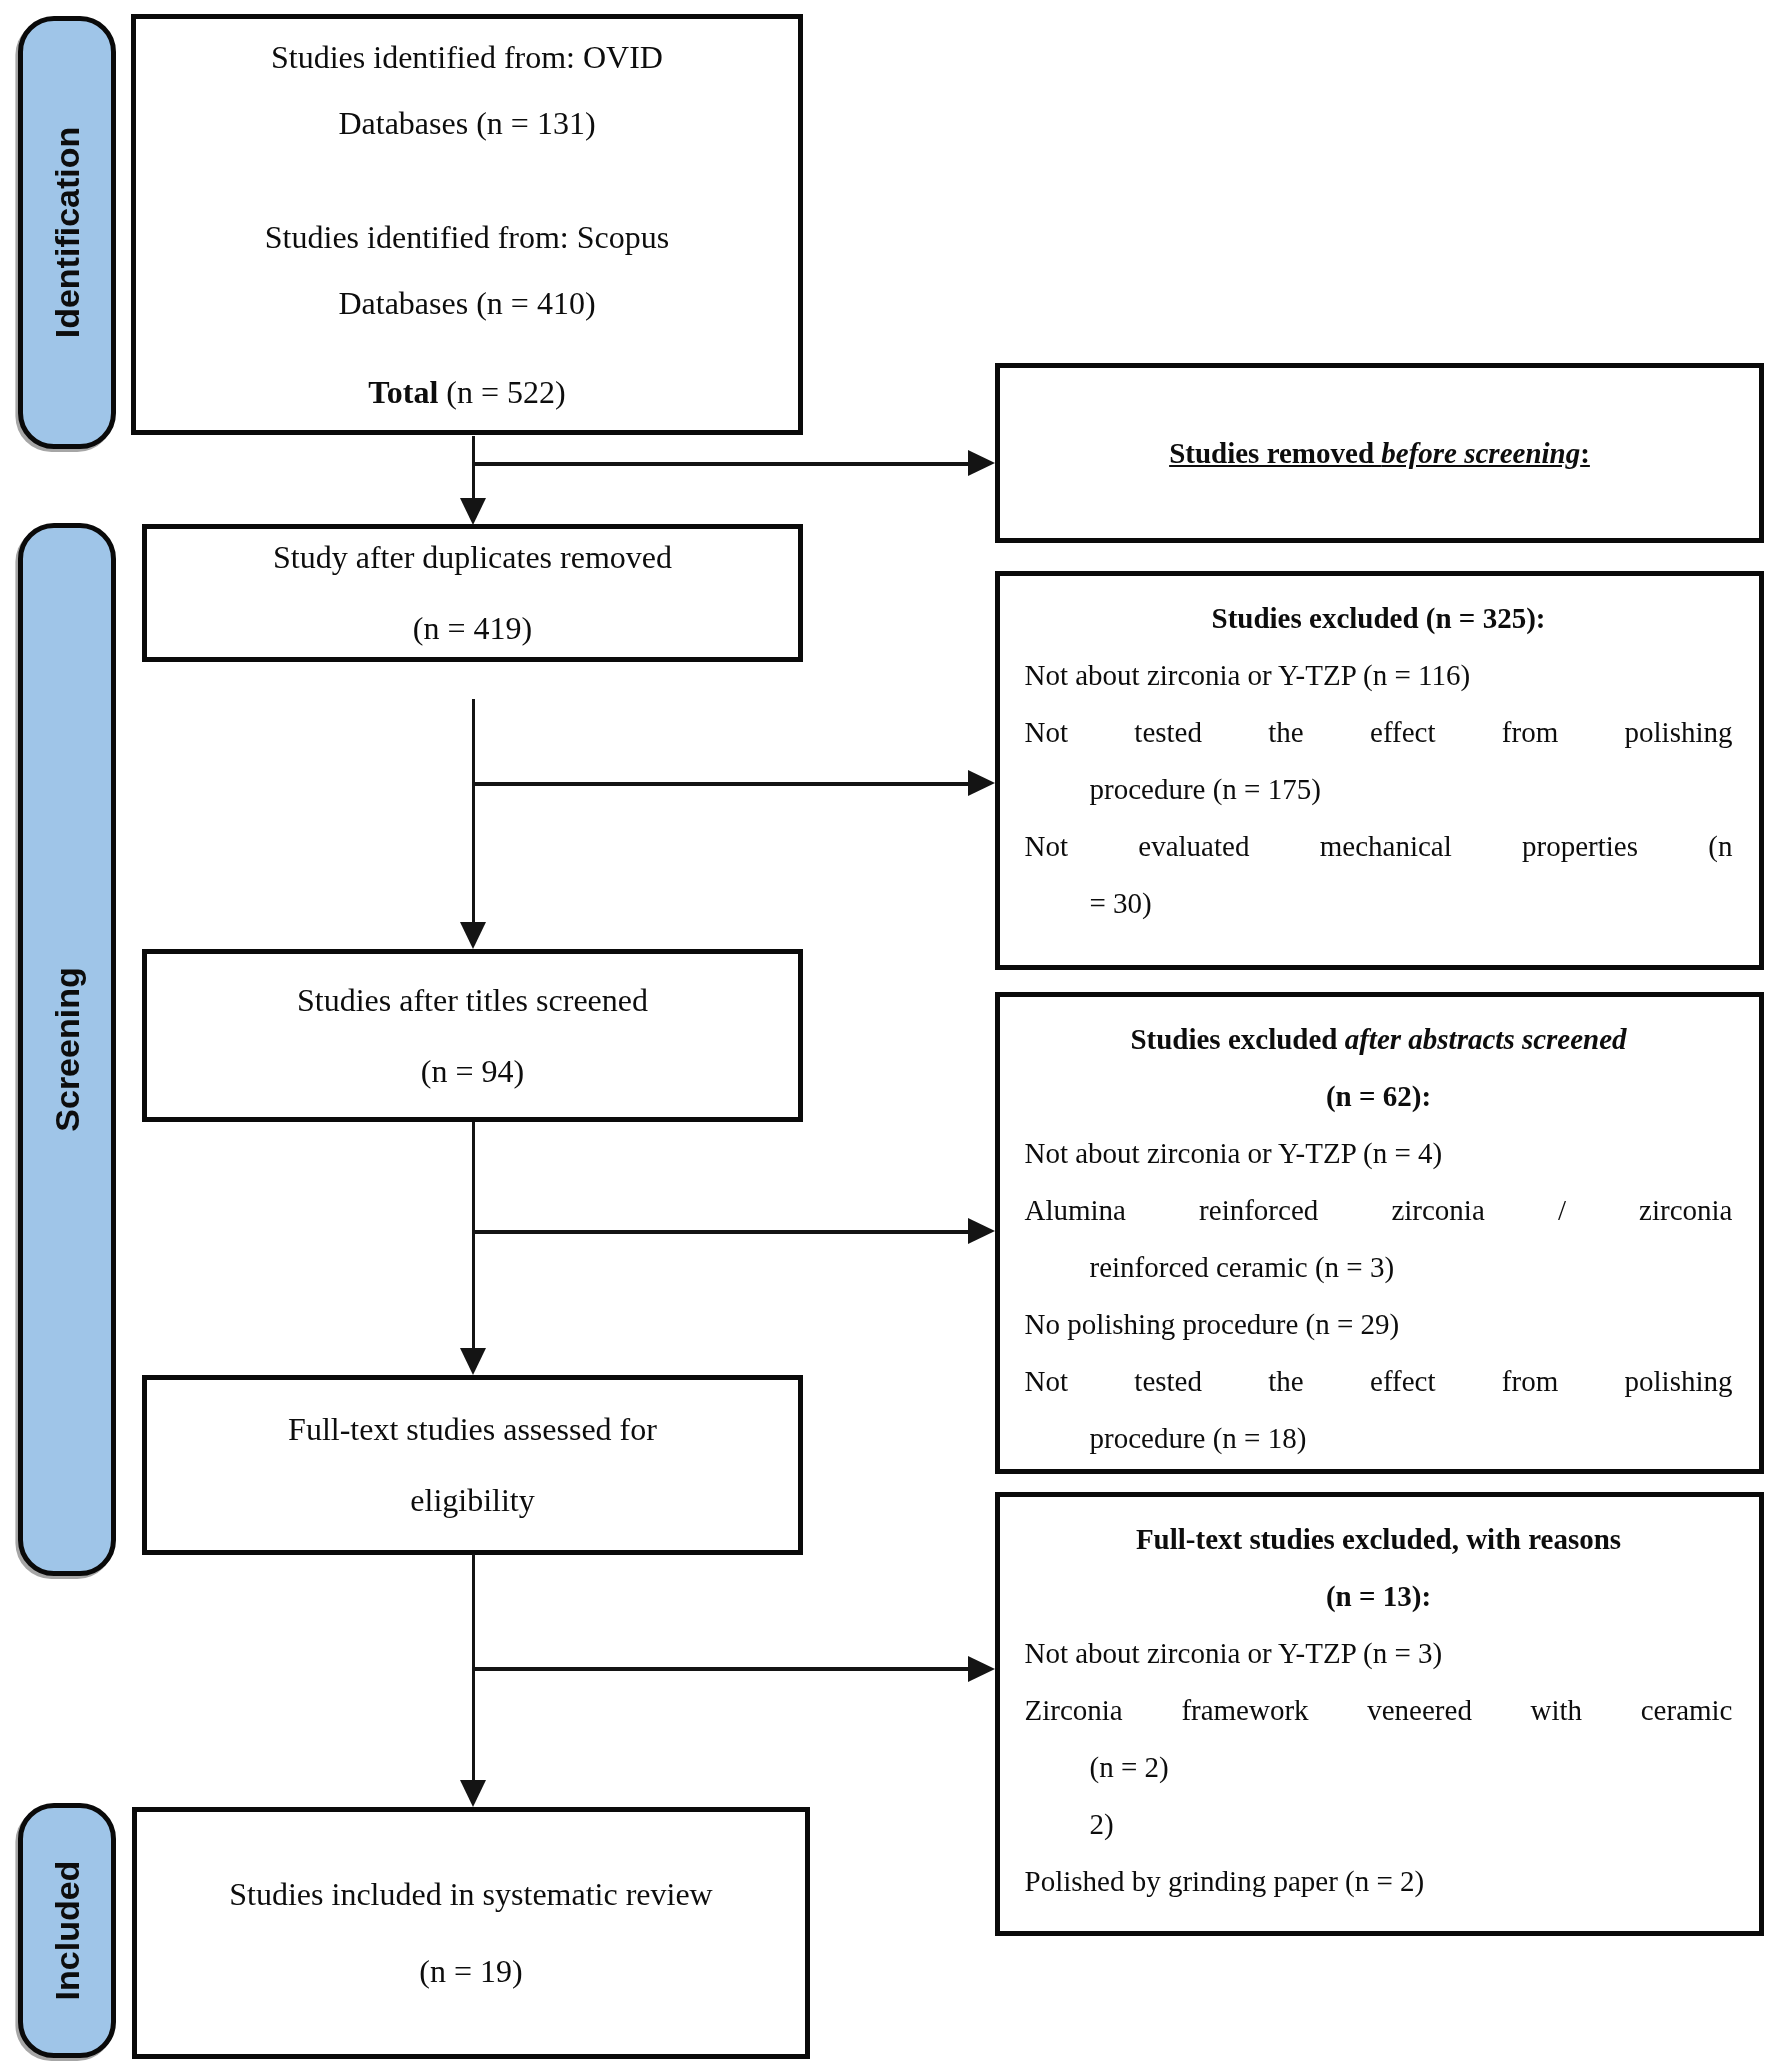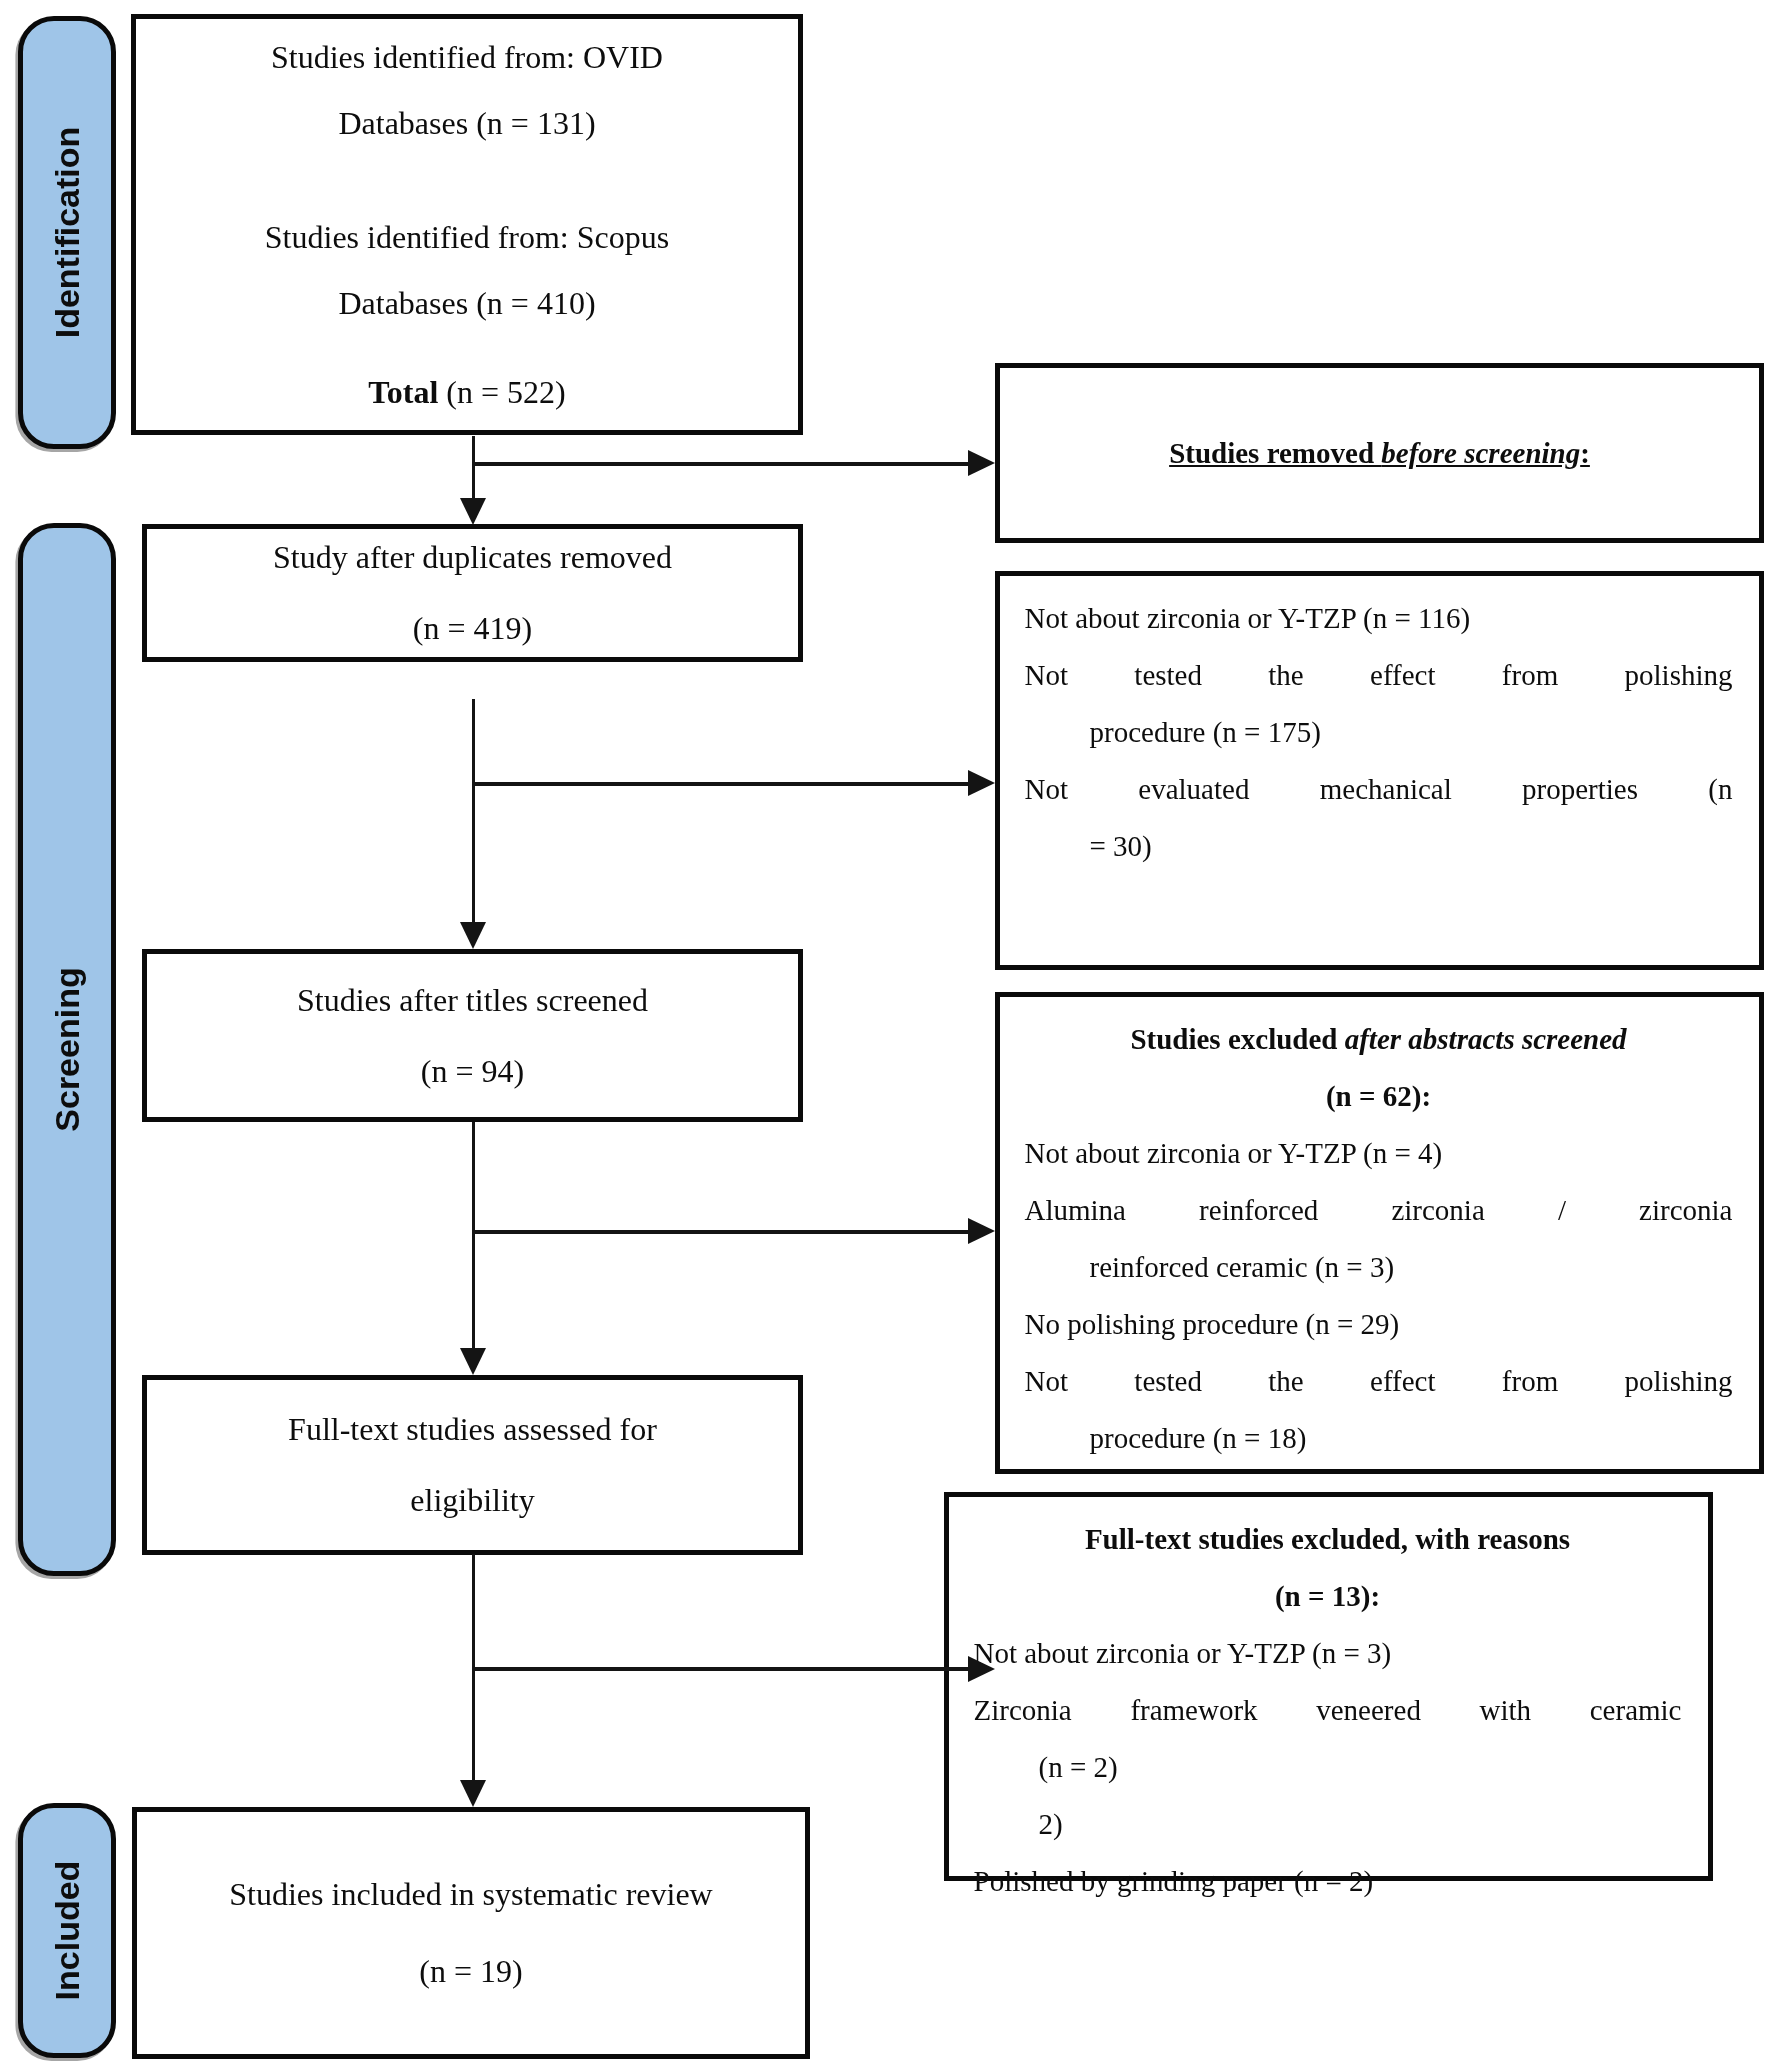--- a/index.html
+++ b/index.html
@@ -69,21 +69,21 @@
   .box-titles-screened    { left: 142px; top: 949px; width: 661px; height: 173px; }
   .box-fulltext-assessed  { left: 142px; top: 1375px; width: 661px; height: 180px; }
   .box-included-review    { left: 132px; top: 1807px; width: 678px; height: 252px; }
   .box-included-review .flowbox-inner { line-height: 77px; }
 
   
   .rbox { position: absolute; background: var(--box-bg); border: 5.1px solid var(--border); }
   .rbox-before-screening { left: 995px; top: 363px;  width: 769px; height: 180px; }
   .rbox-titles           { left: 995px; top: 571px; width: 769px; height: 399px; }
   .rbox-abstracts        { left: 995px; top: 992px; width: 769px; height: 482px; }
-  .rbox-fulltext         { left: 944px; top: 1492px; width: 769px; height: 389px; }
+  .rbox-fulltext         { left: 995px; top: 1492px; width: 769px; height: 444px; }
 
   .rb-center-col {
     height: 100%;
     display: flex;
     flex-direction: column;
     justify-content: center;
     text-align: center;
     font-size: 29px;
     line-height: 77px;
     padding: 0 20.4px;
@@ -194,20 +194,21 @@
   <div class="rbox rbox-before-screening">
     <div class="rb-center-col">
       <div>
         <span class="b">Studies removed </span><span class="bi">before screening</span><span class="b">:</span>
       </div>
     </div>
   </div>
 
   <div class="rbox rbox-titles">
     <div class="rb-inner">
+      <div class="rb-title">Studies excluded (n = 325):</div>
       <div class="item">Not about zirconia or Y-TZP (n = 116)</div>
       <div class="item just">Not tested the effect from polishing</div>
       <div class="item indent">procedure (n = 175)</div>
       <div class="item just">Not evaluated mechanical properties (n</div>
       <div class="item indent">= 30)</div>
     </div>
   </div>
 
   <div class="rbox rbox-abstracts">
     <div class="rb-inner">

